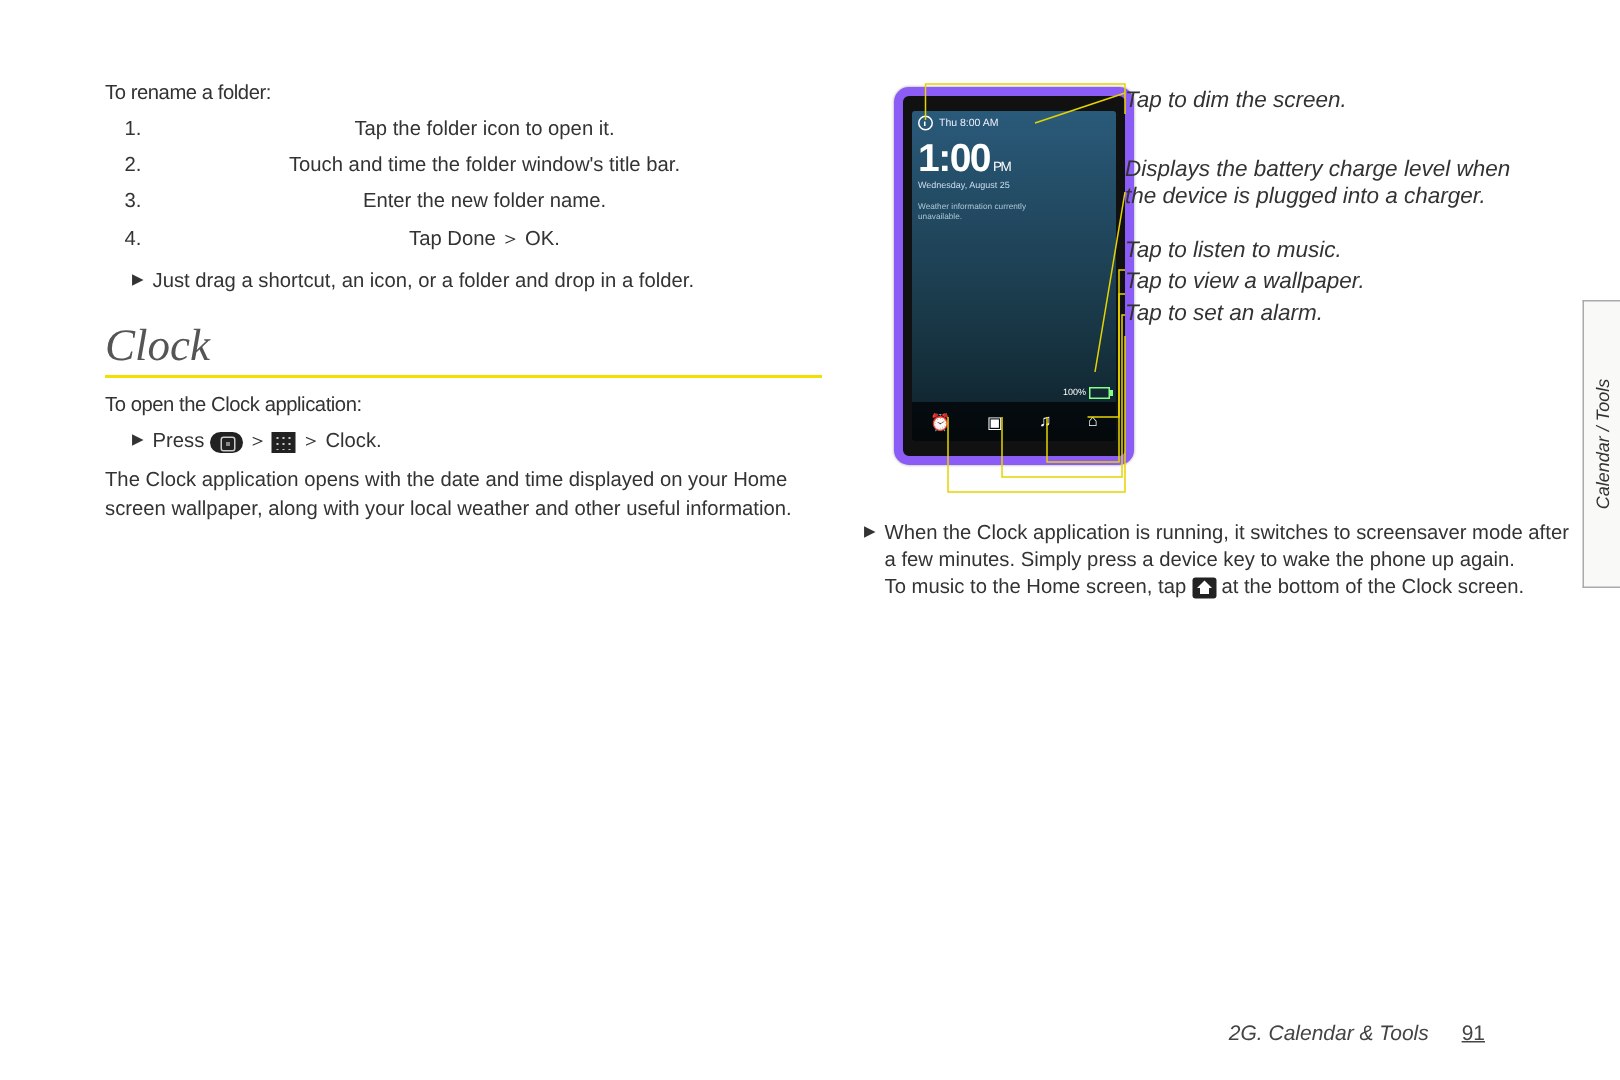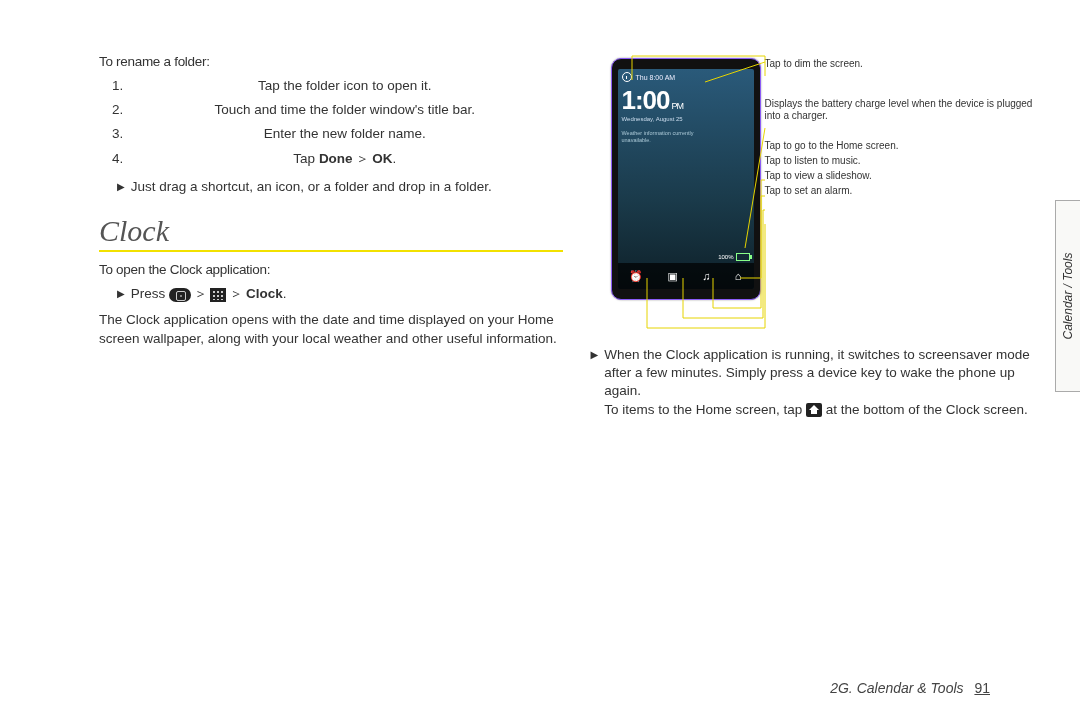--- a/index.html
+++ b/index.html
@@ -11,21 +11,20 @@
     background: #fff;
     width: 1080px;
     height: 720px;
     overflow: hidden;
     position: relative;
   }
   .page {
     padding: 50px 32px 30px 70px;
     display: flex;
     gap: 22px;
-    margin-left: 29px;
   }
   .col {
     flex: 1;
     min-width: 0;
   }
   .subhead {
     font-family: Arial, sans-serif;
     letter-spacing: -0.3px;
     margin: 4px 0 8px 0;
   }
@@ -60,36 +59,36 @@
   }
   .yellow-rule {
     border: none;
     border-bottom: 2px solid #f2e100;
     margin: 0 0 10px 0;
   }
   p.body {
     margin: 8px 0;
     line-height: 1.35;
   }
-  .bold { font-weight: bold; }
+  .bold { font-weight: normal; }
 
   
   .phone-wrap {
     position: relative;
     height: 290px;
   }
   .phone {
     position: absolute;
     left: 26px;
     top: 8px;
     width: 148px;
     height: 240px;
     background: #111;
     border-radius: 10px;
-    border: 1px solid #8b5cf6;
+    border: 6px solid #8b5cf6;
     box-shadow: 0 0 2px rgba(0,0,0,0.4);
   }
   .phone-screen {
     position: absolute;
     left: 6px; right: 6px; top: 10px; bottom: 10px;
     background: linear-gradient(#2a5a7a, #1a3a4a 60%, #0e2028);
     border-radius: 2px;
     color: #eef;
     font-size: 7px;
     overflow: hidden;
@@ -110,22 +109,23 @@
     display:flex; justify-content:space-around; align-items:center;
   }
   .p-bar .pbi { color:#fff; font-size:11px; }
 
   
   .callouts {
     position: absolute;
     left: 180px;
     top: 8px;
     width: 280px;
-    font-size: 10px;
+    font-size: 15px;
     line-height: 1.2;
+    font-style: italic;
   }
   .call-item { margin-bottom: 3px; }
   .call-battery { margin-top: 28px; margin-bottom: 18px; }
 
   
   svg.leads {
     position: absolute;
     left: 0; top: 0;
     width: 470px; height: 290px;
     pointer-events: none;
@@ -133,21 +133,21 @@
 
   
   .footer {
     position: absolute;
     bottom: 24px;
     right: 90px;
     font-style: italic;
     font-size: 14px;
     color: #444;
   }
-  .footer .pg { font-style: normal; margin-left: 7px; text-decoration: underline; }
+  .footer .pg { font-style: normal; margin-left: 18px; text-decoration: underline; }
 
   
   .sidetab {
     position: absolute;
     right: 0;
     top: 200px;
     width: 24px;
     height: 190px;
     border-left: 1px solid #aaa;
     border-top: 1px solid #aaa;
@@ -271,44 +271,43 @@
             <span class="pbi">▣</span>
             <span class="pbi">♫</span>
             <span class="pbi">⌂</span>
           </div>
         </div>
       </div>
 
       <div class="callouts">
         <div class="call-item">Tap to dim the screen.</div>
         <div class="call-item call-battery">Displays the battery charge level when the device is plugged into a charger.</div>
-        <div class="call-item">Tap to go to the Home screen.</div>
         <div class="call-item">Tap to listen to music.</div>
-        <div class="call-item">Tap to view a slideshow.</div>
+        <div class="call-item">Tap to view a wallpaper.</div>
         <div class="call-item">Tap to set an alarm.</div>
       </div>
 
       <svg class="leads">
         <g stroke="#e6d400" stroke-width="1" fill="none">
           <polyline points="120,32 180,12"></polyline>
           <polyline points="47,30 47,6 180,6 180,26"></polyline>
           <polyline points="160,198 180,78"></polyline>
           <polyline points="155,228 176,228 176,130 180,130"></polyline>
           <polyline points="128,228 128,258 176,258 176,146 180,146"></polyline>
           <polyline points="98,228 98,268 178,268 178,160 180,160"></polyline>
           <polyline points="62,228 62,278 180,278 180,174"></polyline>
         </g>
       </svg>
     </div>
 
     <div class="indent-tri" style="margin-left:6px; margin-top:6px;">
       <span class="tri">▶</span>
       <span>
         <span>When the Clock application is running, it switches to screensaver mode after a few minutes. Simply press a device key to wake the phone up again.</span><br>
-        <span>To items to the Home screen, tap </span><span class="icon-home-inline"></span><span> at the bottom of the Clock screen.</span>
+        <span>To music to the Home screen, tap </span><span class="icon-home-inline"></span><span> at the bottom of the Clock screen.</span>
       </span>
     </div>
   </div>
 
 </div>
 
 <div class="footer">
   <span>2G. Calendar &amp; Tools</span>
   <span class="pg">91</span>
 </div>

